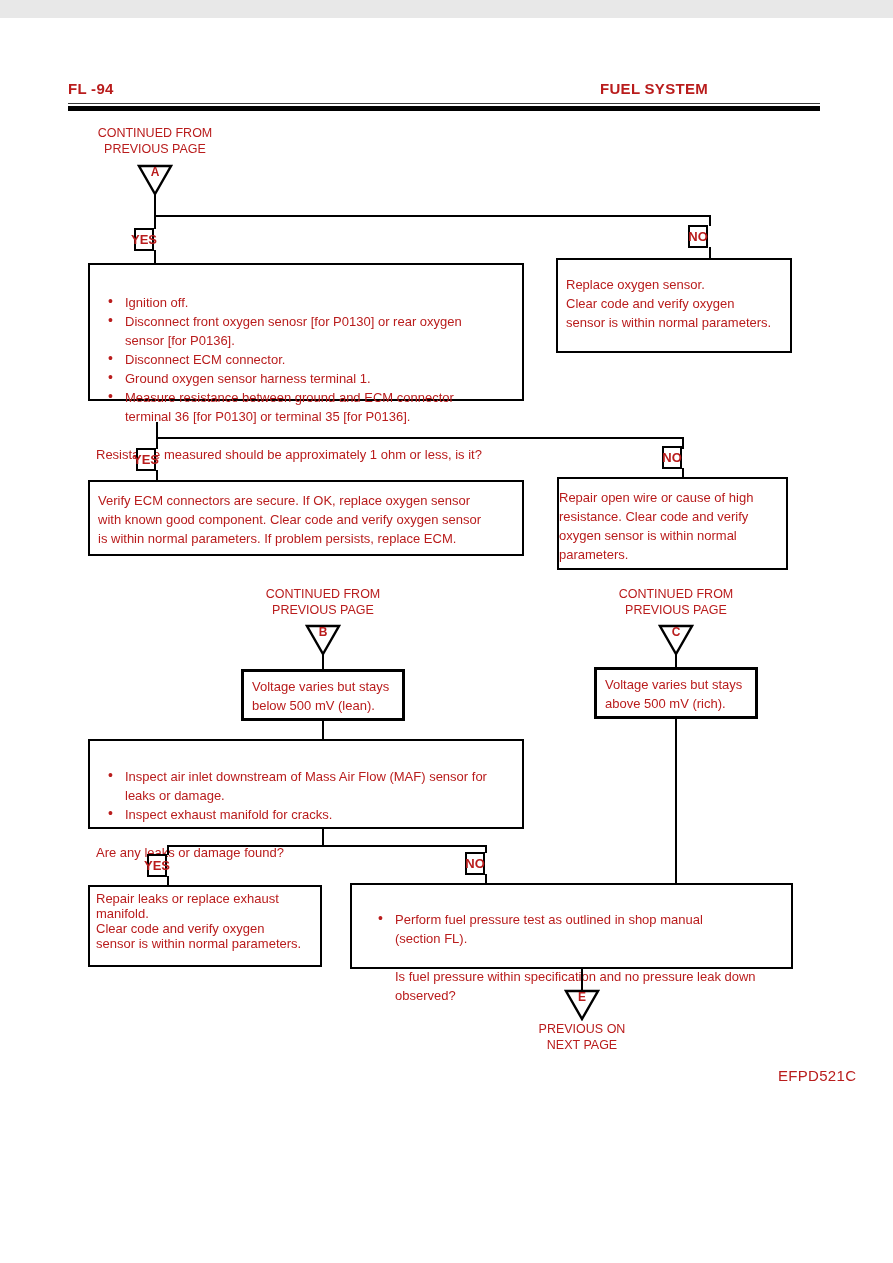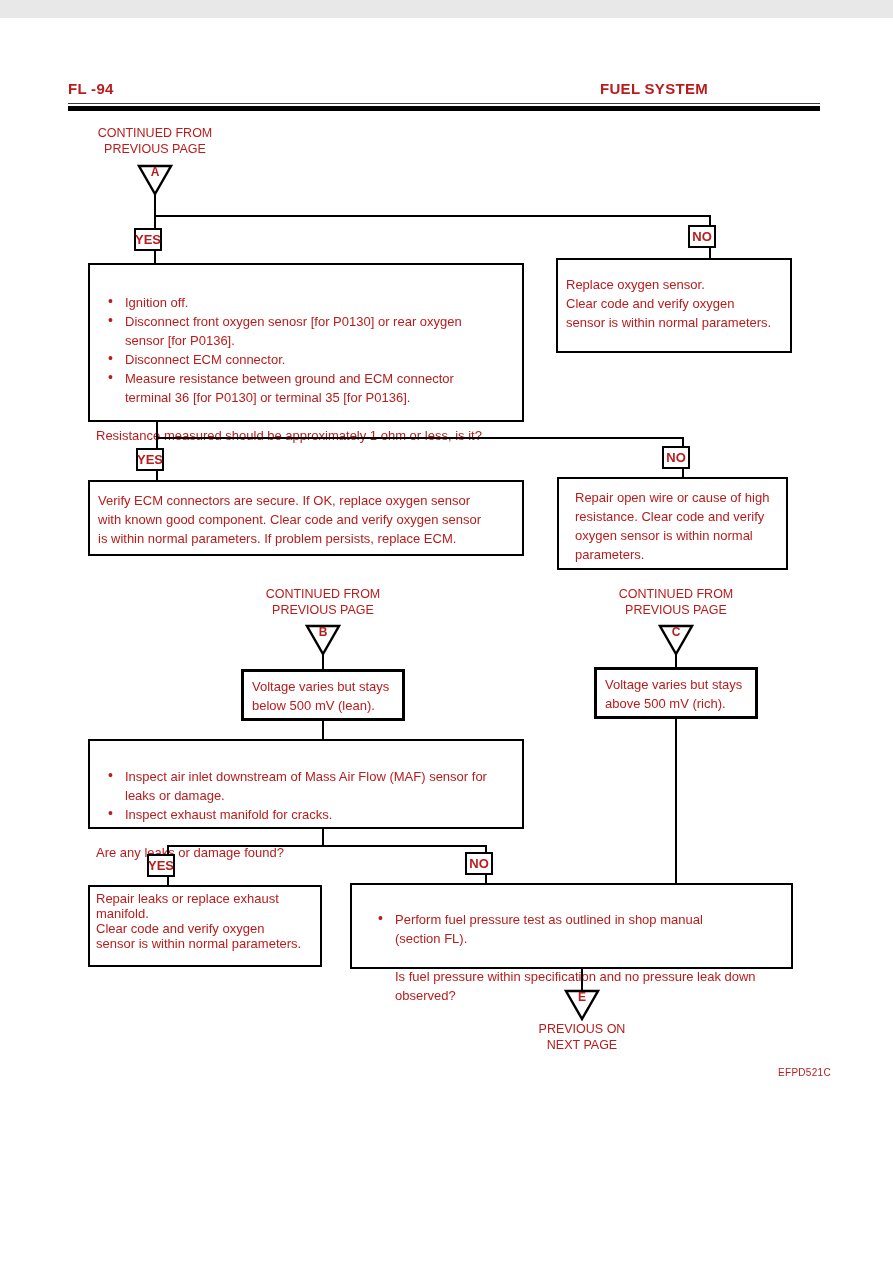--- a/index.html
+++ b/index.html
@@ -18,37 +18,37 @@
   .hline,.vline { position:absolute; background:#000; }
   .hline { height:2px; } .vline { width:2px; }
   
   .fbox {
     position:absolute; border:2px solid #000; background:#fff;
     font-size:13px; line-height:19px; box-sizing:border-box;
     white-space:pre-line; padding:8px 6px;
   }
   
   .decision {
-    position:absolute; width:28px; height:23px; border:2px solid #000; background:#fff;
+    position:absolute; width:20px; height:23px; border:2px solid #000; background:#fff;
     font-weight:bold; font-size:13px; box-sizing:border-box;
     display:flex; align-items:center; justify-content:center;
   }
   
   .conn-label { position:absolute; width:174px; text-align:center; font-weight:normal; font-size:12.5px; line-height:16px; }
   
   .tri { position:absolute; width:36px; height:32px; }
   .tri svg { display:block; }
   .tri .letter { position:absolute; top:1px; left:0; width:100%; text-align:center; font-weight:bold; font-size:12px; }
   
   ul.blist { margin:0; padding:0; list-style:none; }
   ul.blist li { position:relative; padding-left:29px; white-space:pre-line; }
   ul.blist li::before { content:"\2022"; position:absolute; left:12px; top:-1px; font-size:14px; }
   .q { white-space:nowrap; }
   .q-indent { padding-left:29px; white-space:pre-line; }
-  .fig-code { position:absolute; left:778px; top:1049px; font-size:10px; letter-spacing:.3px; }
+  .fig-code { position:absolute; left:778px; top:1049px; font-size:15px; letter-spacing:.3px; }
 </style>
 </head>
 <body>
 
 <div class="page">
 
   <div class="hdr hdr-left">FL -94</div>
   <div class="hdr hdr-right">FUEL SYSTEM</div>
   <div class="rule-thin"></div>
   <div class="rule-thick"></div>
@@ -68,23 +68,23 @@
   <div class="hline" style="left:154px; top:197px; width:557px;"></div>
   <div class="vline" style="left:154px; top:197px; height:14px;"></div>
   <div class="vline" style="left:709px; top:197px; height:11px;"></div>
 
   <div class="decision" style="left:134px; top:210px;">YES</div>
   <div class="decision" style="left:688px; top:207px;">NO</div>
 
   <div class="vline" style="left:154px; top:232px; height:14px;"></div>
   <div class="vline" style="left:709px; top:229px; height:12px;"></div>
 
-  <div class="fbox" style="left:88px; top:245px; width:436px; height:159px; padding:9px 4px 6px 6px;">
+  <div class="fbox" style="left:88px; top:245px; width:436px; height:138px; padding:9px 4px 6px 6px;">
     <ul class="blist"><li>Ignition off.</li><li>Disconnect front oxygen senosr [for P0130] or rear oxygen
-sensor [for P0136].</li><li>Disconnect ECM connector.</li><li>Measure resistance between ground and ECM connector
+sensor [for P0136].</li><li>Disconnect ECM connector.</li><li>Ground oxygen sensor harness terminal 1.</li><li>Measure resistance between ground and ECM connector
 terminal 36 [for P0130] or terminal 35 [for P0136].</li></ul>
     <div class="q">Resistance measured should be approximately 1 ohm or less, is it?</div>
   </div>
 
   <div class="fbox" style="left:556px; top:240px; width:236px; height:95px; padding:15px 8px;">Replace oxygen sensor.
 Clear code and verify oxygen
 sensor is within normal parameters.</div>
 
   <div class="vline" style="left:156px; top:404px; height:16px;"></div>
   <div class="hline" style="left:156px; top:419px; width:528px;"></div>
@@ -94,21 +94,21 @@
   <div class="decision" style="left:136px; top:430px;">YES</div>
   <div class="decision" style="left:662px; top:428px;">NO</div>
 
   <div class="vline" style="left:156px; top:452px; height:11px;"></div>
   <div class="vline" style="left:682px; top:450px; height:10px;"></div>
 
   <div class="fbox" style="left:88px; top:462px; width:436px; height:76px; padding:9px 4px 6px 8px;">Verify ECM connectors are secure. If OK, replace oxygen sensor
 with known good component. Clear code and verify  oxygen sensor
 is within normal parameters. If problem persists, replace ECM.</div>
 
-  <div class="fbox" style="left:557px; top:459px; width:231px; height:93px; padding:9px 16px;">Repair open wire or cause of high
+  <div class="fbox" style="left:557px; top:459px; width:231px; height:93px; padding:9px 0;">Repair open wire or cause of high
 resistance. Clear code and verify
 oxygen sensor is within normal
 parameters.</div>
 
   <div class="conn-label" style="left:236px; top:568px;">
     <div>CONTINUED FROM</div>
     <div>PREVIOUS PAGE</div>
   </div>
   <div class="tri" style="left:305px; top:606px;">
     <svg width="36" height="32" viewBox="0 0 36 32">

